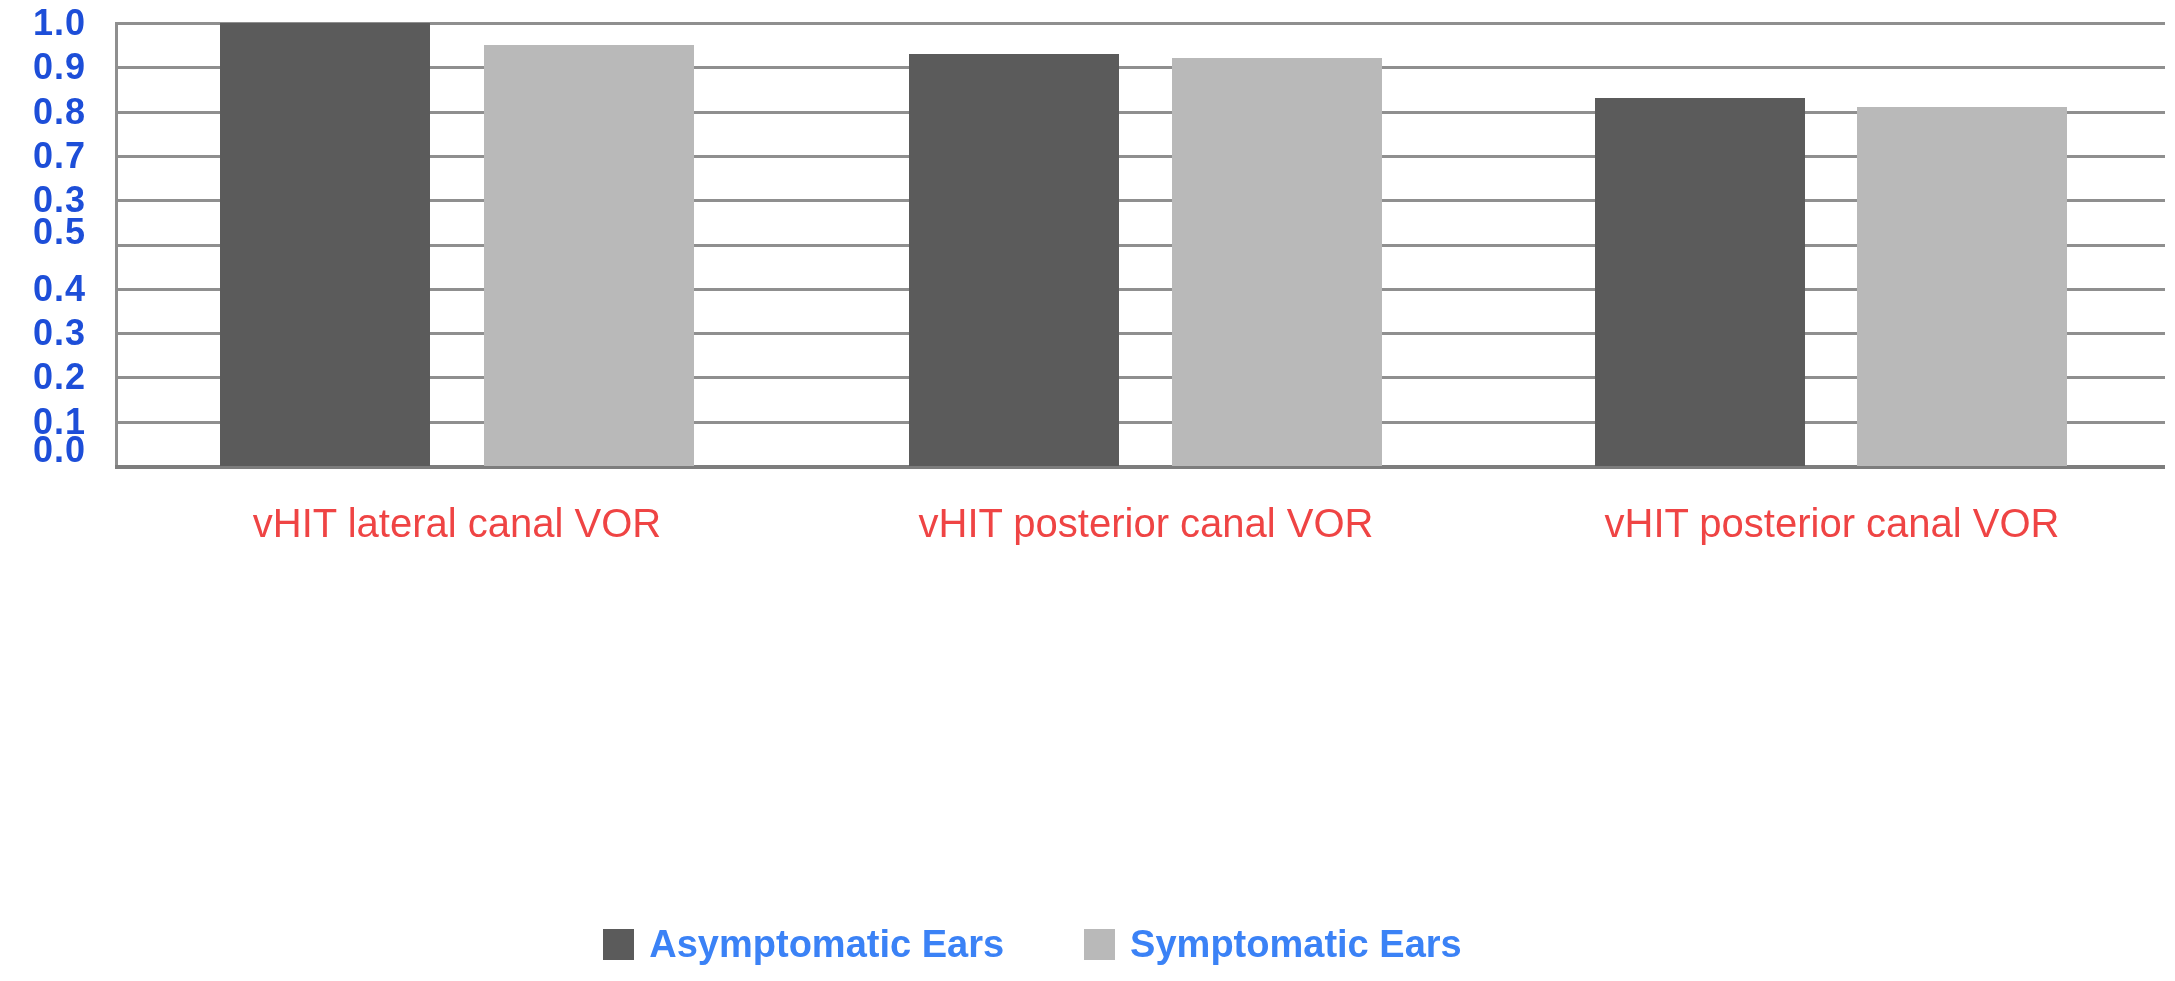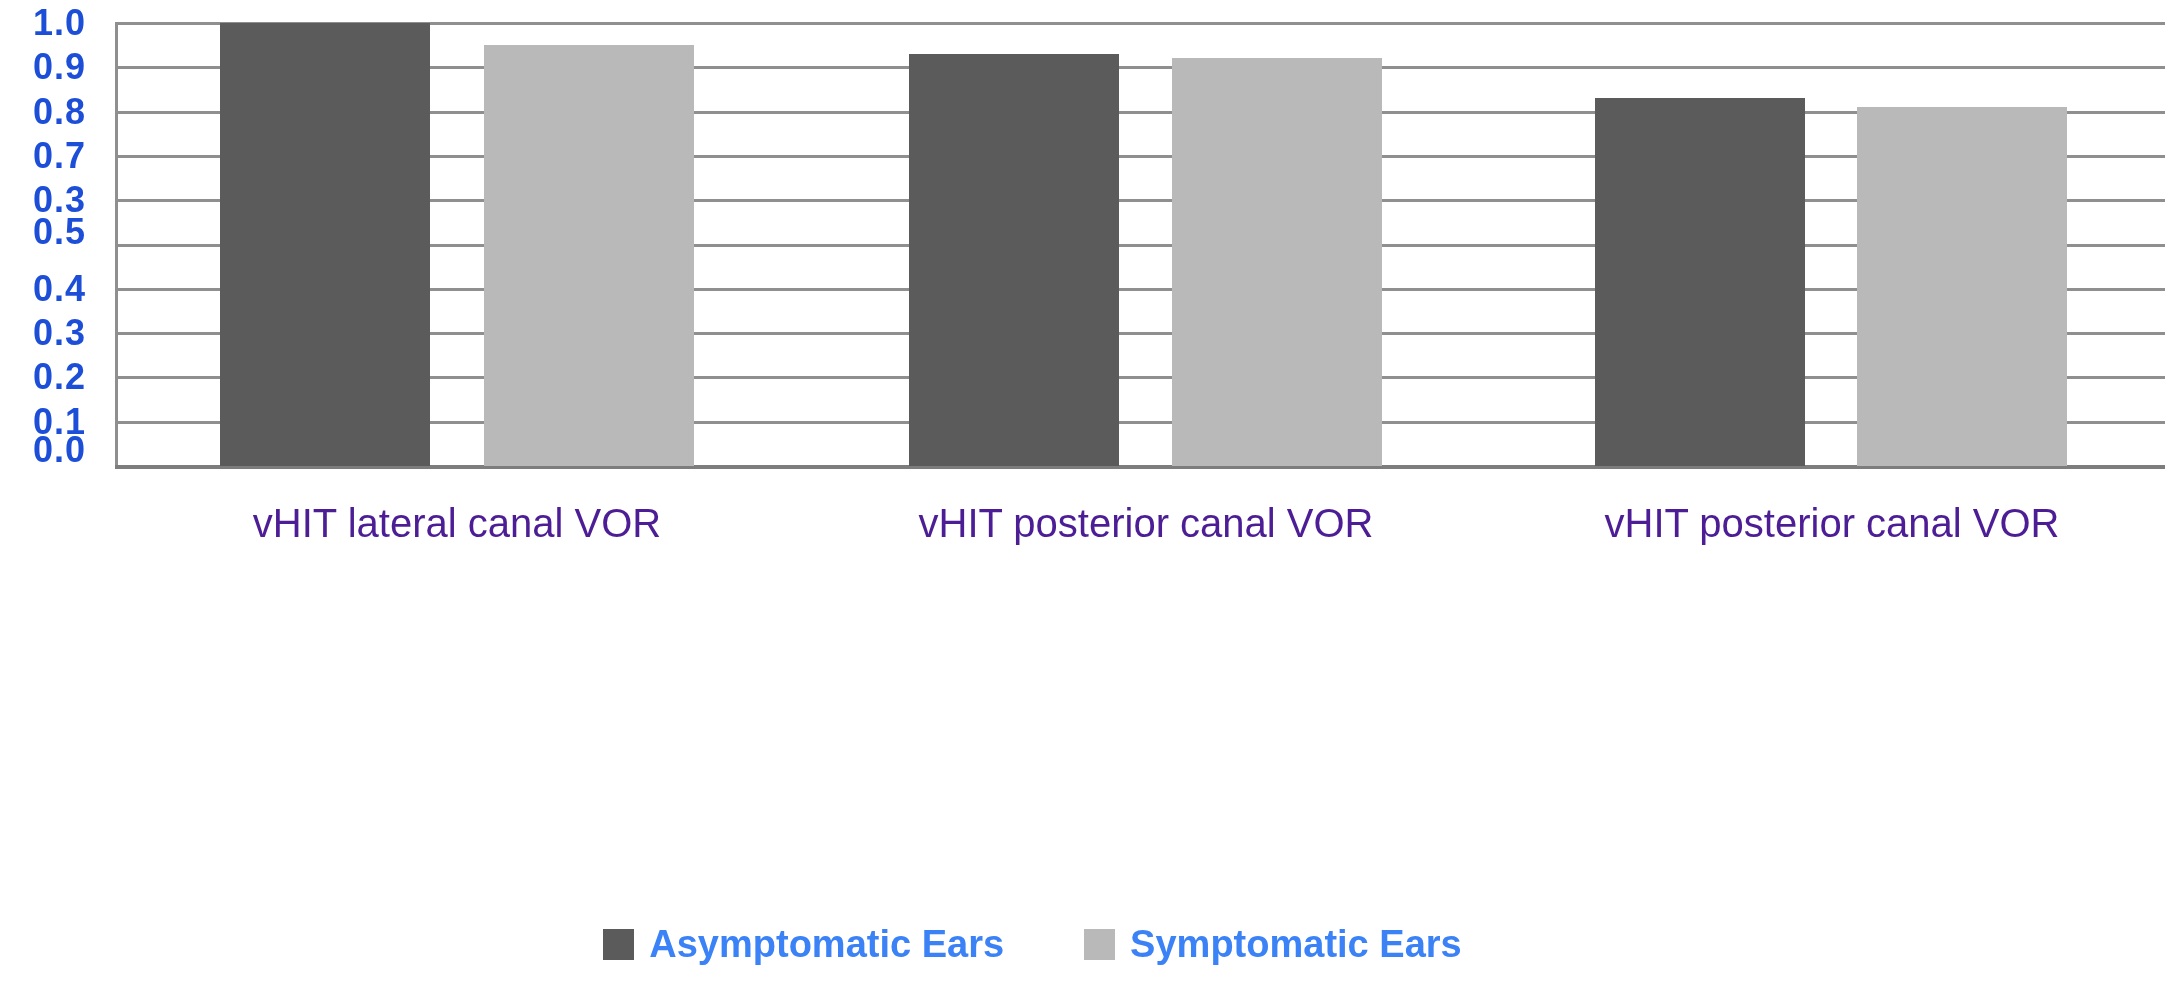--- a/index.html
+++ b/index.html
@@ -65,21 +65,21 @@
     letter-spacing: 1px;
   }
   .xcat {
     position: absolute;
     top: 497px;
     width: 700px;
     height: 52px;
     line-height: 52px;
     font-size: 40px;
     text-align: center;
-    color: #4c1d95;
+    color: #ef4444;
     white-space: nowrap;
   }
   .legend {
     position: absolute;
     left: 0;
     right: 0;
     top: 913px;
     height: 62px;
     display: flex;
     justify-content: center;

